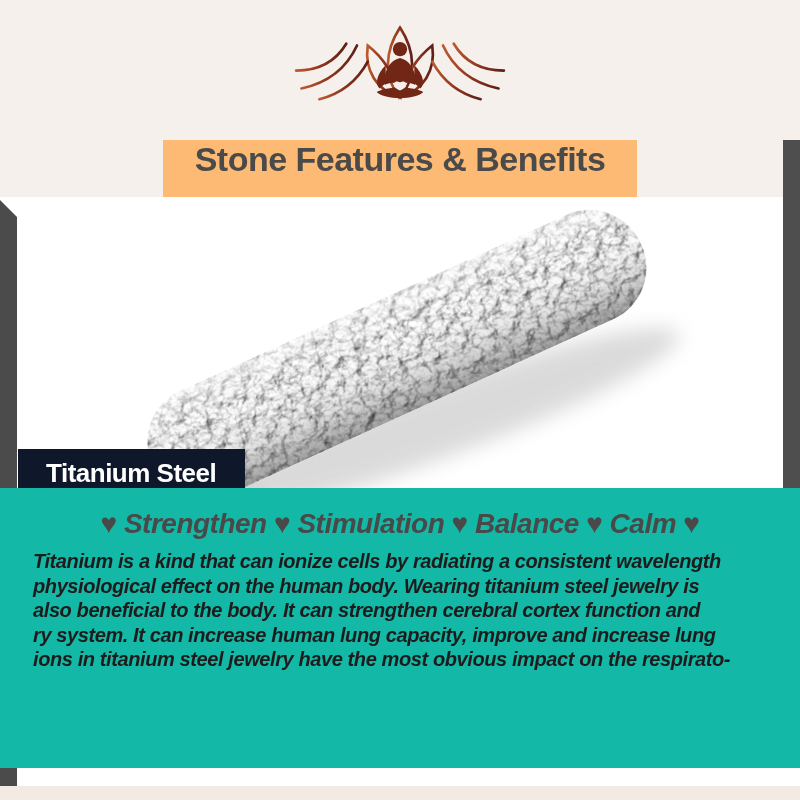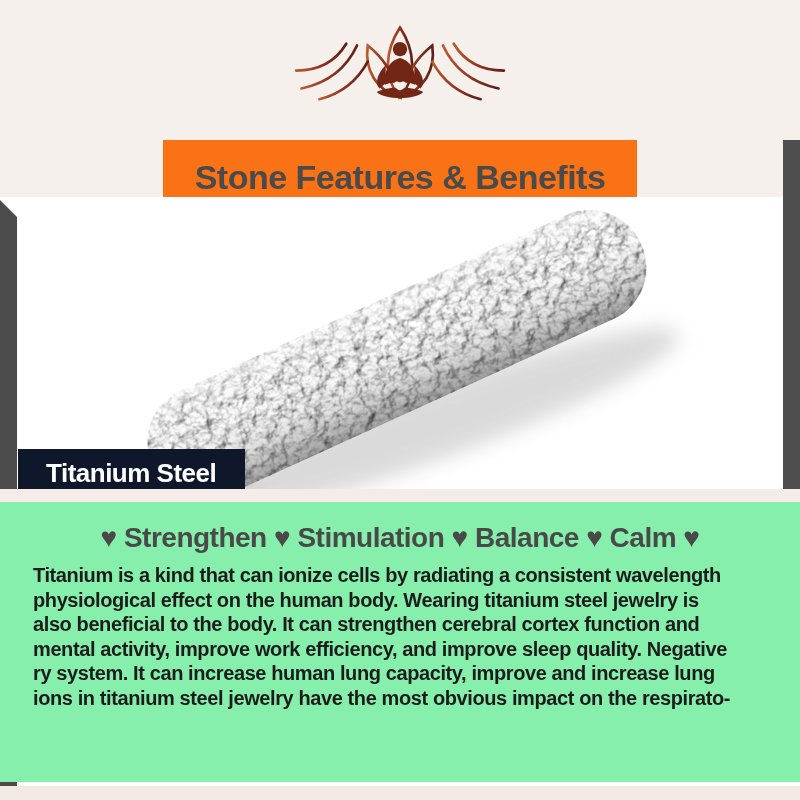--- a/index.html
+++ b/index.html
@@ -10,21 +10,21 @@
   
   .header{position:absolute;left:0;top:0;width:800px;height:197px;background:#f6f0ec;}
   .logo{position:absolute;left:50%;top:24px;transform:translateX(-50%);width:220px;height:86px;}
   .brand{
     position:absolute;left:0;top:114px;width:800px;text-align:center;
     font-family:"Liberation Serif",serif;font-size:18px;font-weight:600;
     letter-spacing:4px;color:#3e3430;
   }
   .title-panel{
     position:absolute;left:163px;top:140px;width:474px;height:57px;
-    background:#f97316;display:flex;align-items:flex-end;justify-content:center;
+    background:#fdba74;display:flex;align-items:flex-start;justify-content:center;
   }
   .title-panel h1{
     margin:0;font-size:34px;font-weight:bold;color:#4a4a4a;letter-spacing:-0.5px;
   }
   
   .photo-area{position:absolute;left:0;top:197px;width:800px;height:292px;background:#ffffff;}
   .photo-area svg{display:block;}
   .stone-label{
     position:absolute;left:18px;top:449px;width:227px;height:40px;
     background:#0f172a;display:flex;align-items:flex-end;
@@ -39,21 +39,21 @@
     clip-path:polygon(0 0,100% 17px,100% 100%,0 100%);
   }
   .ribbon-right{
     position:absolute;left:783px;top:140px;width:17px;height:451px;background:#4e4e4e;
     clip-path:polygon(0 0,100% 0,100% 100%,0 calc(100% - 16px));
   }
   
   .divider-band{position:absolute;left:0;top:489px;width:800px;height:17px;background:#f5ece7;}
   .bottom-band{position:absolute;left:0;top:786px;width:800px;height:14px;background:#f3eae3;}
   
-  .benefits{position:absolute;left:0;top:502px;width:800px;height:280px;background:#86efac;}
+  .benefits{position:absolute;left:0;top:488px;width:800px;height:280px;background:#14b8a6;font-style:italic;}
   .benefits-heading{
     margin:20px 0 0 0;text-align:center;
     font-size:28px;font-weight:bold;color:#494949;letter-spacing:-0.5px;
   }
   .paragraph{margin:9px 0 0 33px;width:745px;}
   .pline{
     white-space:nowrap;font-size:20px;font-weight:bold;color:#1c1c1c;
     letter-spacing:-0.4px;line-height:24.5px;
   }
 </style>
@@ -150,20 +150,19 @@
   <div class="ribbon-right"></div>
 
   <div class="divider-band"></div>
 
   <section class="benefits">
     <h2 class="benefits-heading">♥ Strengthen ♥ Stimulation ♥ Balance ♥ Calm ♥</h2>
     <div class="paragraph">
       <div class="pline">Titanium is a kind that can ionize cells by radiating a consistent wavelength</div>
       <div class="pline">physiological effect on the human body. Wearing titanium steel jewelry is</div>
       <div class="pline">also beneficial to the body. It can strengthen cerebral cortex function and</div>
-      <div class="pline">mental activity, improve work efficiency, and improve sleep quality. Negative</div>
       <div class="pline">ry system. It can increase human lung capacity, improve and increase lung</div>
       <div class="pline">ions in titanium steel jewelry have the most obvious impact on the respirato-</div>
     </div>
   </section>
 
   <div class="bottom-band"></div>
 </div>
 
 </body></html>

